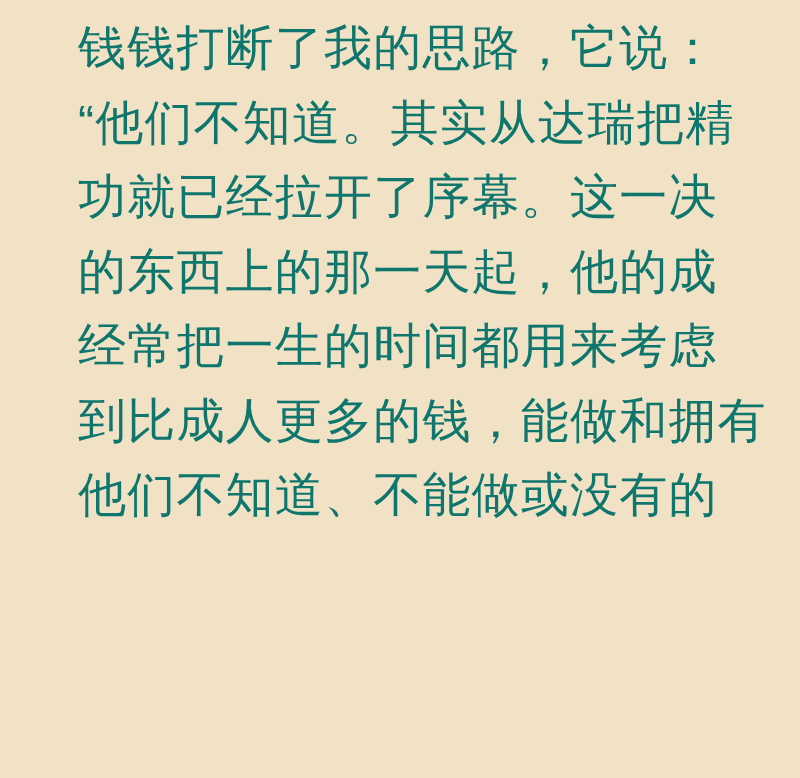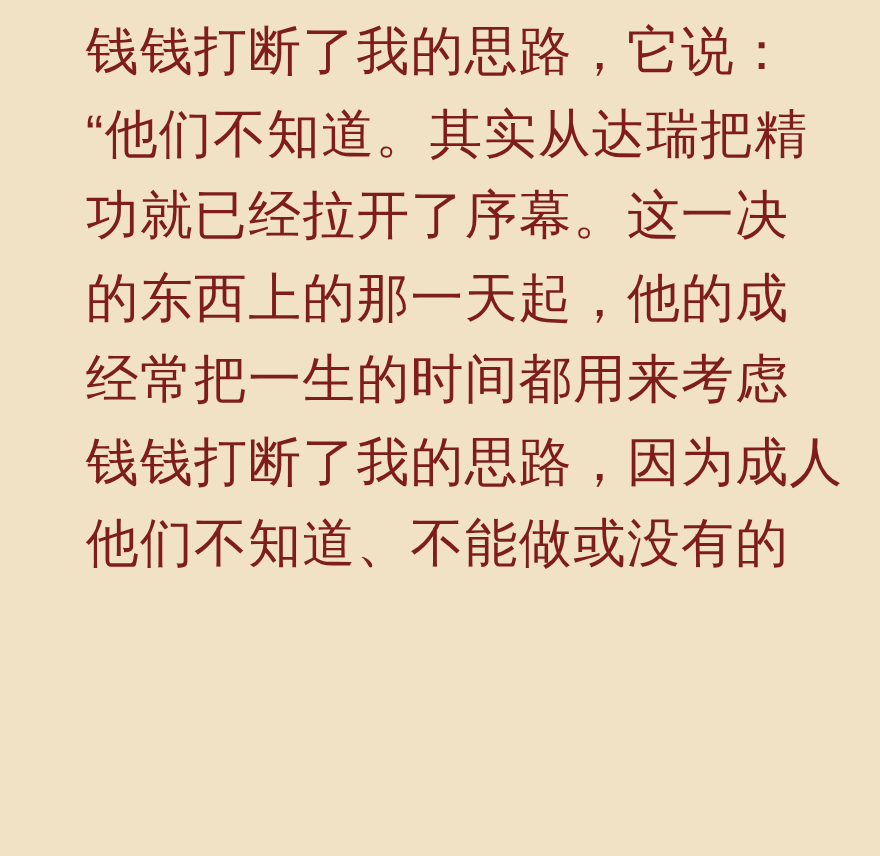--- a/index.html
+++ b/index.html
@@ -18,30 +18,30 @@
     width: 800px;
     height: 778px;
     padding: 11px 76px 0 78px;
     background: #f1e2c5;
   }
   .text-line {
     font-size: 48px;
     line-height: 74.5px;
     height: 74.5px;
     letter-spacing: 1.2px;
-    color: #7f1d1d;
+    color: #0f766e;
     font-weight: 400;
     white-space: nowrap;
     text-rendering: optimizeLegibility;
   }
 </style>
 </head>
 <body>
 
 <div class="reader-page">
   <div class="text-line">钱钱打断了我的思路，它说：</div>
   <div class="text-line">“他们不知道。其实从达瑞把精</div>
   <div class="text-line">功就已经拉开了序幕。这一决</div>
   <div class="text-line">的东西上的那一天起，他的成</div>
   <div class="text-line">经常把一生的时间都用来考虑</div>
-  <div class="text-line">钱钱打断了我的思路，因为成人</div>
+  <div class="text-line">到比成人更多的钱，能做和拥有</div>
   <div class="text-line">他们不知道、不能做或没有的</div>
 </div>
 
 </body></html>

